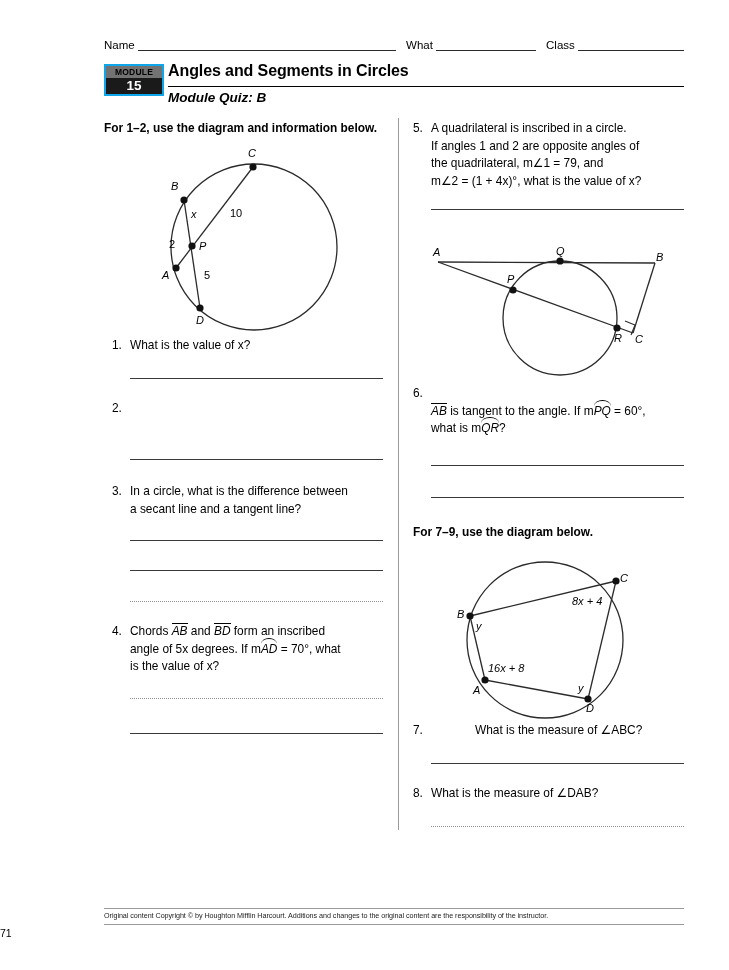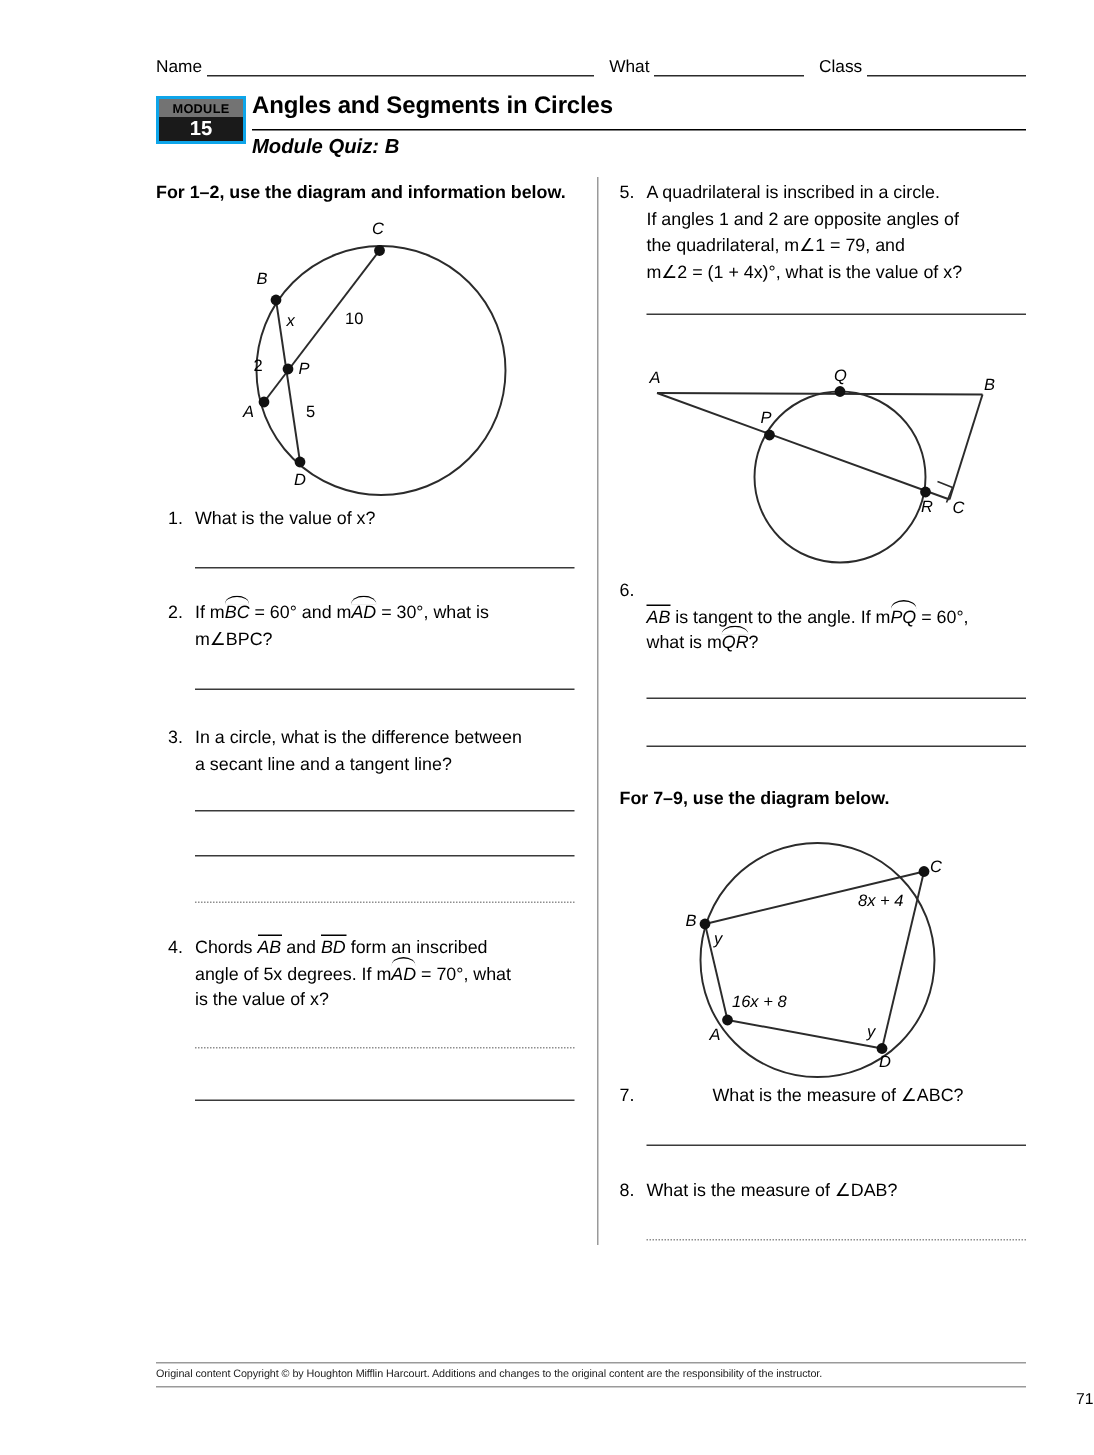--- a/index.html
+++ b/index.html
@@ -180,21 +180,21 @@
     left: 104px;
     top: 924px;
     width: 580px;
     border-bottom: 1px solid #9a9a9a;
   }
   .page-num {
     position: absolute;
     left: 0;
     top: 927px;
     width: 729px;
-    text-align: right;
+    text-align: left;
     font-size: 10.5px;
   }
 </style>
 </head>
 <body>
 
 <div id="page">
 
   <div class="hdr-row">
     <span class="hdr-label">Name</span>
@@ -244,24 +244,20 @@
     <span class="dlabel" style="left:44px; top:119px; font-style:normal;">5</span>
   </div>
 
   <div class="qnum" style="left:112px; top:337px;">1.</div>
   <div class="qtext" style="left:130px; top:337px; width:256px;">
     <span>What is the value of x?</span>
   </div>
   <div class="ansline solid" style="left:130px; top:378px; width:253px;"></div>
 
   <div class="qnum" style="left:112px; top:400px;">2.</div>
-  <div class="qtext" style="left:130px; top:400px; width:256px;">
-    <span>If m</span><span class="arc"><span class="arc-cap"></span><span>BC</span></span><span> = 60° and m</span><span class="arc"><span class="arc-cap"></span><span>AD</span></span><span> = 30°, what is</span><br>
-    <span>m∠BPC?</span>
-  </div>
   <div class="ansline solid" style="left:130px; top:459px; width:253px;"></div>
 
   <div class="qnum" style="left:112px; top:483px;">3.</div>
   <div class="qtext" style="left:130px; top:483px; width:262px;">
     <span>In a circle, what is the difference between</span><br>
     <span>a secant line and a tangent line?</span>
   </div>
   <div class="ansline solid" style="left:130px; top:540px; width:253px;"></div>
   <div class="ansline solid" style="left:130px; top:570px; width:253px;"></div>
   <div class="ansline dotted" style="left:130px; top:601px; width:253px;"></div>

